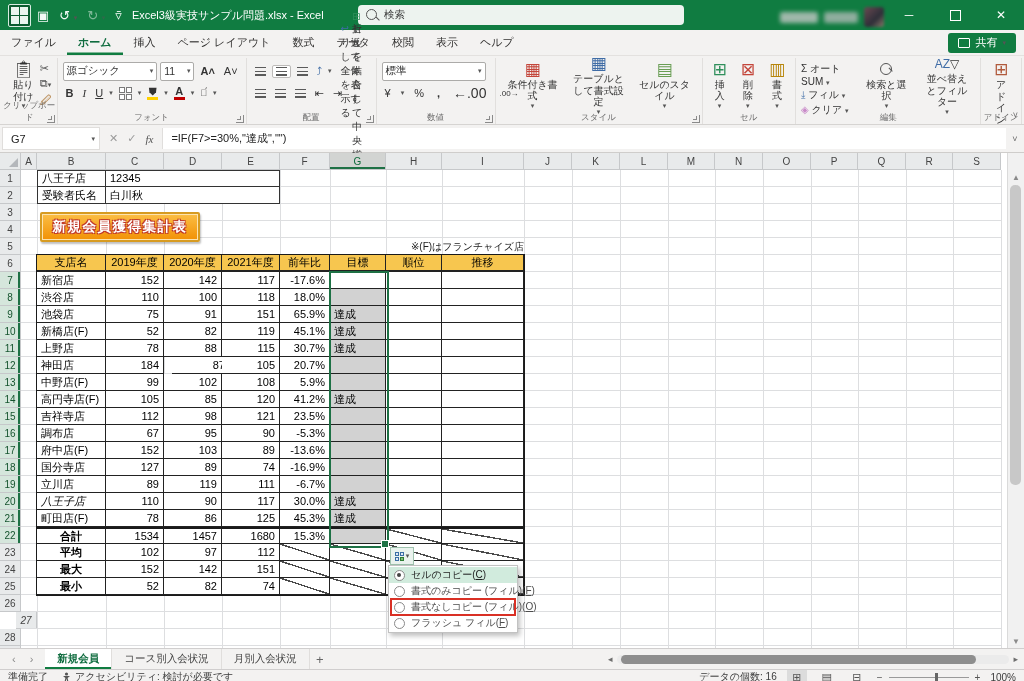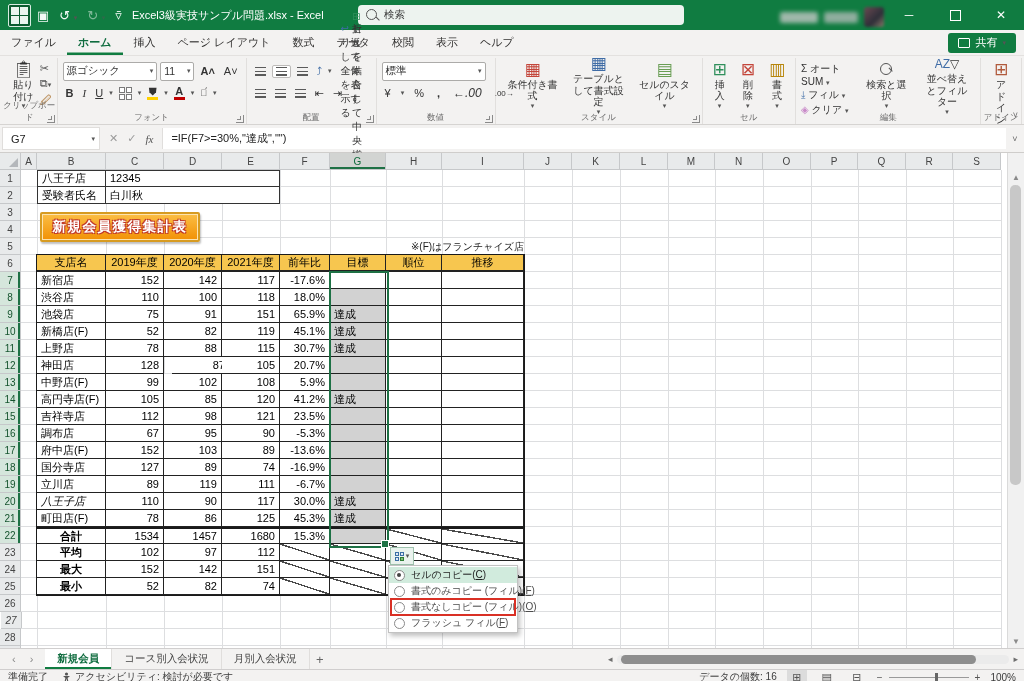--- a/index.html
+++ b/index.html
@@ -285,21 +285,21 @@
         <div class="combo" style="width:96px;">
           <span>標準</span>
             <span class="caret">▾</span>
         </div>
       </div>
       <div class="rrow" style="gap:7px;">
         <span class="sbtn">¥</span>
           <span class="caret">▾</span>
         <span class="sbtn">%</span>
         <span class="sbtn" style="font-weight:bold;">,</span>
-        <span class="sbtn" style="font-size:12px;font-style:italic;">←.00</span>
+        <span class="sbtn" style="font-size:14px;">←.00</span>
         <span class="sbtn" style="font-size:8px;">.00→</span>
       </div>
       <div class="glabel">数値</div>
       <div class="glaunch"></div>
     </div>
 
     <div class="rgroup" style="width:196px;flex-direction:row;gap:2px;">
       <div class="bigbtn two">
         <span class="bi" style="color:#c4463b;">▦</span>
         <span>条件付き書式</span>
@@ -422,21 +422,21 @@
       <div class="rowhead selrow" style="left: 0px; top: 289px; width: 20px; height: 16px;">17</div>
       <div class="rowhead selrow" style="left: 0px; top: 306px; width: 20px; height: 16px;">18</div>
       <div class="rowhead selrow" style="left: 0px; top: 323px; width: 20px; height: 16px;">19</div>
       <div class="rowhead selrow" style="left: 0px; top: 340px; width: 20px; height: 16px;">20</div>
       <div class="rowhead selrow" style="left: 0px; top: 357px; width: 20px; height: 16px;">21</div>
       <div class="rowhead selrow" style="left: 0px; top: 374px; width: 20px; height: 16px;">22</div>
       <div class="rowhead" style="left: 0px; top: 391px; width: 20px; height: 16px;">23</div>
       <div class="rowhead" style="left: 0px; top: 408px; width: 20px; height: 16px;">24</div>
       <div class="rowhead" style="left: 0px; top: 425px; width: 20px; height: 16px;">25</div>
       <div class="rowhead" style="left: 0px; top: 442px; width: 20px; height: 16px;">26</div>
-      <div class="rowhead" style="left: 1px; top: 459px; width: 20px; height: 16px; font-style: italic;">27</div>
+      <div class="rowhead" style="left: 16px; top: 459px; width: 20px; height: 16px; font-style: italic;">27</div>
       <div class="rowhead" style="left: 0px; top: 476px; width: 20px; height: 16px;">28</div>
       <div class="rowhead" style="left: 0px; top: 493px; width: 20px; height: 16px;">29</div>
       <div class="vline" style="left: 37px; top: 17px; width: 1px; height: 478px;"></div>
       <div class="vline" style="left: 106px; top: 17px; width: 1px; height: 478px;"></div>
       <div class="vline" style="left: 164px; top: 17px; width: 1px; height: 478px;"></div>
       <div class="vline" style="left: 222px; top: 17px; width: 1px; height: 478px;"></div>
       <div class="vline" style="left: 280px; top: 17px; width: 1px; height: 478px;"></div>
       <div class="vline" style="left: 330px; top: 17px; width: 1px; height: 478px;"></div>
       <div class="vline" style="left: 386px; top: 17px; width: 1px; height: 478px;"></div>
       <div class="vline" style="left: 442px; top: 17px; width: 1px; height: 478px;"></div>
@@ -528,21 +528,21 @@
       <div class="tcell " style="left: 442px; top: 170px; width: 82px; height: 17px;"></div>
       <div class="tcell txt" style="left: 37px; top: 187px; width: 69px; height: 17px;">上野店</div>
       <div class="tcell num" style="left: 106px; top: 187px; width: 58px; height: 17px;">78</div>
       <div class="tcell num" style="left: 164px; top: 187px; width: 58px; height: 17px;">88</div>
       <div class="tcell num" style="left: 222px; top: 187px; width: 58px; height: 17px;">115</div>
       <div class="tcell num" style="left: 280px; top: 187px; width: 50px; height: 17px;">30.7%</div>
       <div class="tcell txt gray" style="left: 330px; top: 187px; width: 56px; height: 17px;">達成</div>
       <div class="tcell " style="left: 386px; top: 187px; width: 56px; height: 17px;"></div>
       <div class="tcell " style="left: 442px; top: 187px; width: 82px; height: 17px;"></div>
       <div class="tcell txt" style="left: 37px; top: 204px; width: 69px; height: 17px;">神田店</div>
-      <div class="tcell num" style="left: 106px; top: 204px; width: 58px; height: 17px;">128</div>
+      <div class="tcell num" style="left: 106px; top: 204px; width: 58px; height: 17px;">184</div>
       <div class="tcell num" style="left: 172px; top: 204px; width: 58px; height: 17px;">87</div>
       <div class="tcell num" style="left: 222px; top: 204px; width: 58px; height: 17px;">105</div>
       <div class="tcell num" style="left: 280px; top: 204px; width: 50px; height: 17px;">20.7%</div>
       <div class="tcell txt gray" style="left: 330px; top: 204px; width: 56px; height: 17px;"></div>
       <div class="tcell " style="left: 386px; top: 204px; width: 56px; height: 17px;"></div>
       <div class="tcell " style="left: 442px; top: 204px; width: 82px; height: 17px;"></div>
       <div class="tcell txt" style="left: 37px; top: 221px; width: 69px; height: 17px;">中野店(F)</div>
       <div class="tcell num" style="left: 106px; top: 221px; width: 58px; height: 17px;">99</div>
       <div class="tcell num" style="left: 164px; top: 221px; width: 58px; height: 17px;">102</div>
       <div class="tcell num" style="left: 222px; top: 221px; width: 58px; height: 17px;">108</div>

